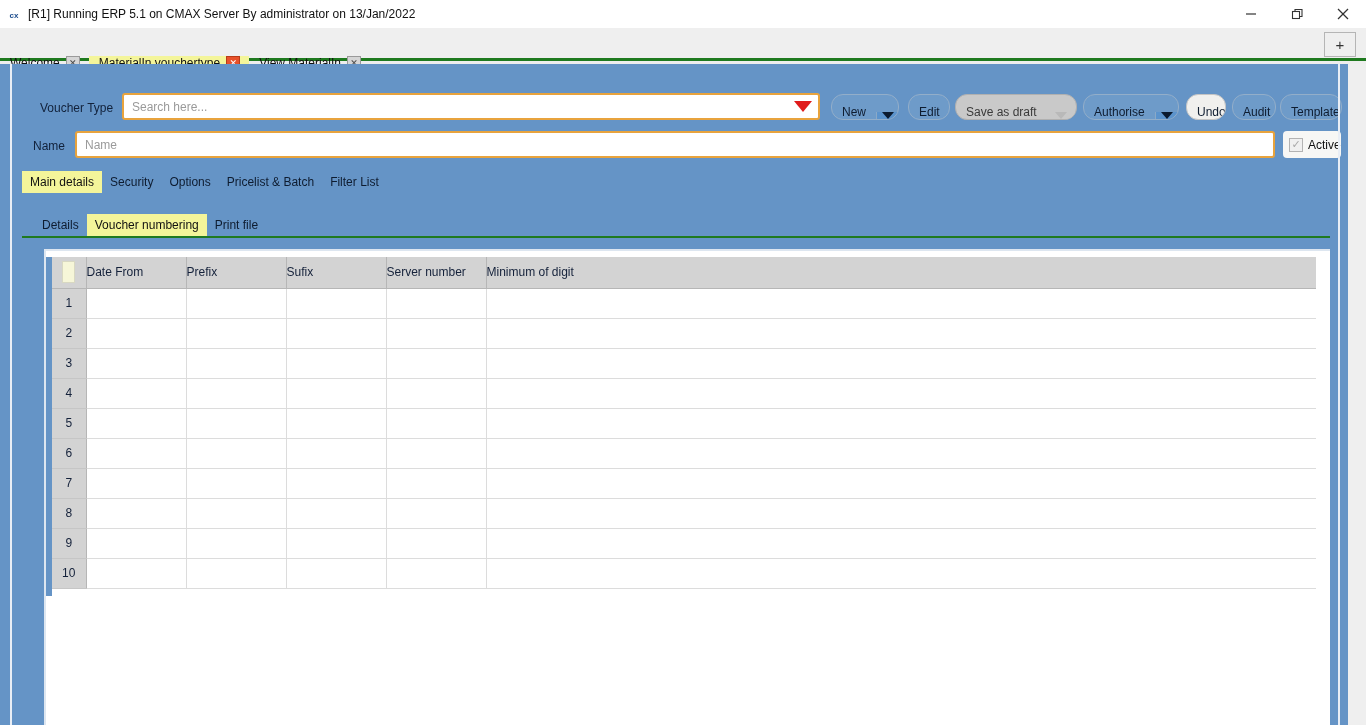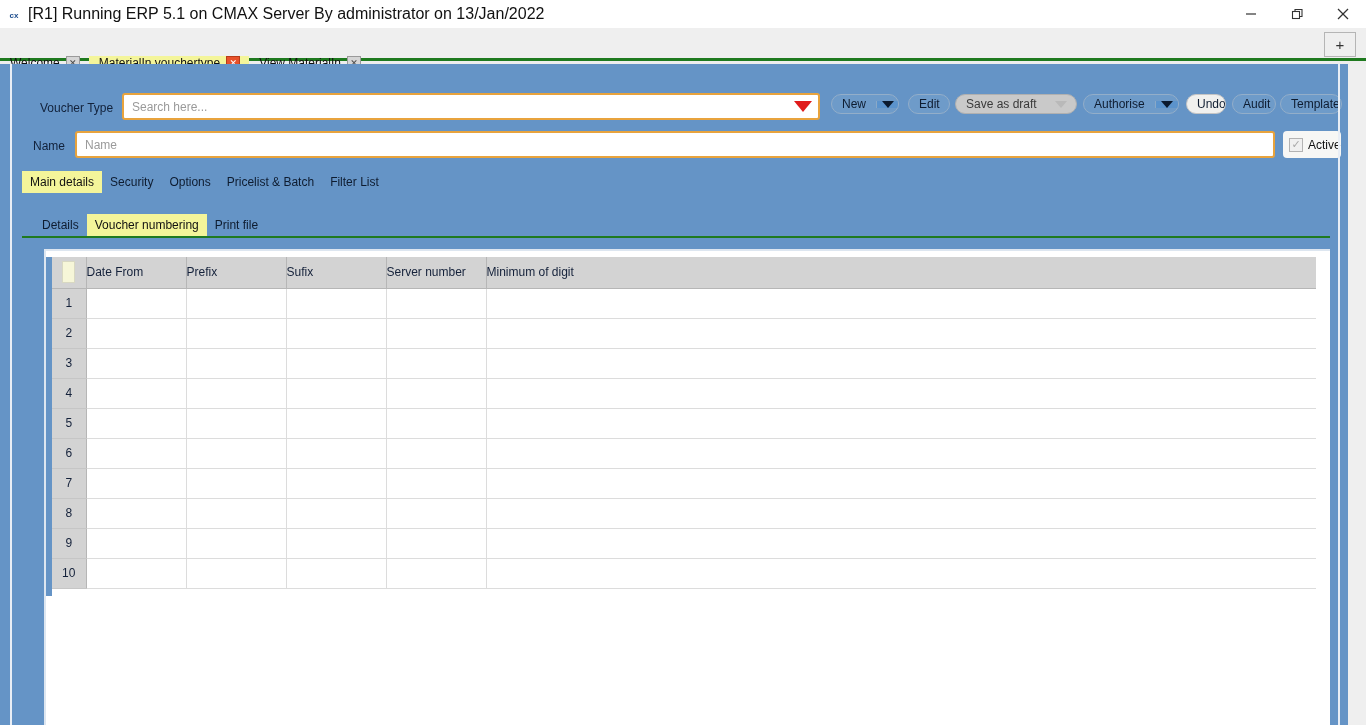--- a/index.html
+++ b/index.html
@@ -18,21 +18,21 @@
     background: #ffffff;
     display: flex; align-items: center;
   }
   .title-logo {
     width: 16px; height: 16px; margin-left: 6px; margin-right: 6px;
     display: flex; align-items: center; justify-content: center;
     font-size: 8px; color: #1d4e8f; font-weight: bold;
     font-family: "Liberation Sans", sans-serif;
   }
   .title-text {
-    font-size: 16px; color: #111; white-space: nowrap;
+    font-size: 12px; color: #111; white-space: nowrap;
   }
   .win-controls {
     position: absolute; right: 0; top: 0; height: 28px; display: flex;
   }
   .win-btn {
     width: 46px; height: 28px;
     display: flex; align-items: center; justify-content: center;
     color: #333;
   }
   .win-btn svg { display:block; }
@@ -125,25 +125,25 @@
   }
   .tri-red {
     width: 0; height: 0;
     border-left: 9px solid transparent;
     border-right: 9px solid transparent;
     border-top: 11px solid #e01b1b;
   }
 
   
   .tbtn {
-    position: absolute; top: 4px; height: 20px;
+    position: absolute; top: 4px; height: 26px;
     background: #6e9bc9;
     border: 1px solid #93aec9;
     border-radius: 12px;
-    display: flex; align-items: center;
+    display: flex; align-items: flex-end;
     overflow: hidden;
     color: #0e1c30;
   }
   .tbtn .lbl {
     display: flex; align-items: center; justify-content: center;
     padding: 0 10px; font-size: 12px; white-space: nowrap;
   }
   .tbtn .split {
     width: 28px;
     background: #5b93cc;

